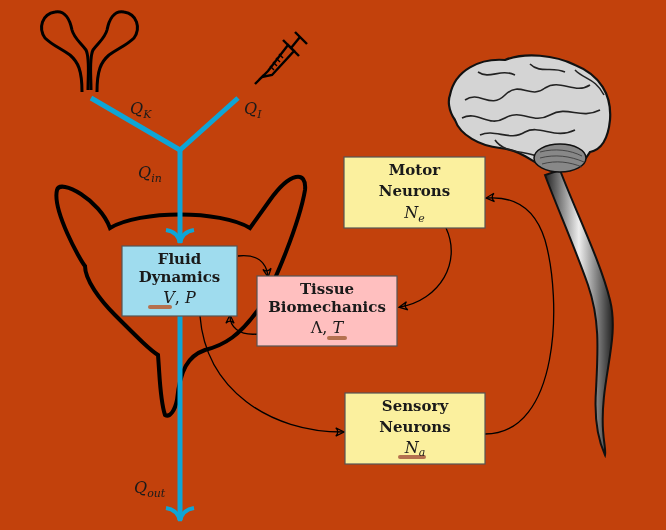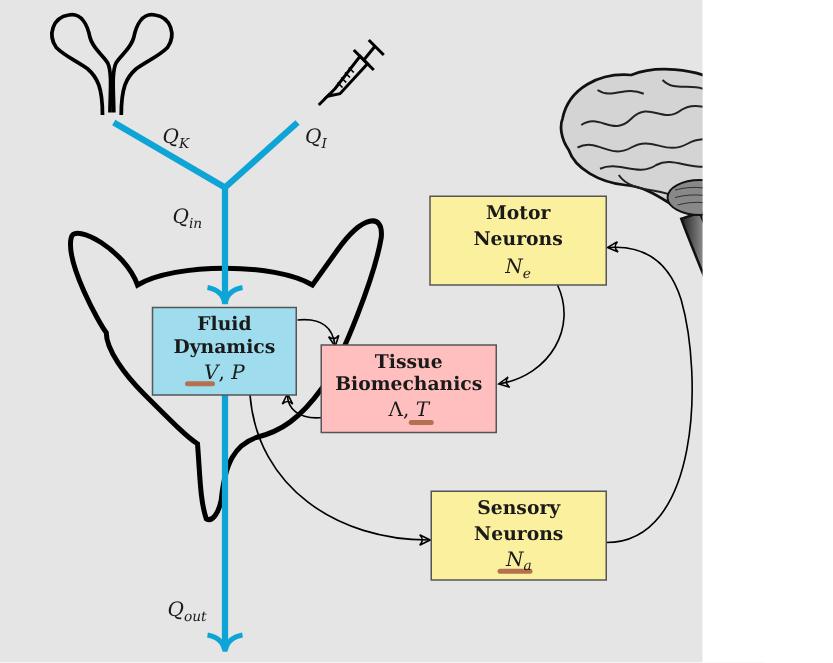--- a/index.html
+++ b/index.html
@@ -1,16 +1,16 @@
 <!DOCTYPE html>
 <html><head>
 <meta charset="utf-8">
 <style>
   html, body { margin: 0; padding: 0; background: #ffffff; }
-  #stage { position: relative; width: 562px; height: 530px; overflow: hidden; background: #e5e5e5; }
+  #stage { position: relative; width: 666px; height: 530px; overflow: hidden; background: #c2410c; }
   svg { position: absolute; left: 0; top: 0; }
   .lbl { font-family: "DejaVu Serif", serif; font-style: italic; fill: #1a1a1a; }
   .sub { font-size: 11px; }
   .box-title { font-family: "DejaVu Serif", serif; font-weight: bold; font-size: 15px; fill: #1a1a1a; }
   .box-var { font-family: "DejaVu Serif", serif; font-style: italic; font-size: 16px; fill: #1a1a1a; }
 </style>
 </head>
 <body>
 
 <div id="stage">

